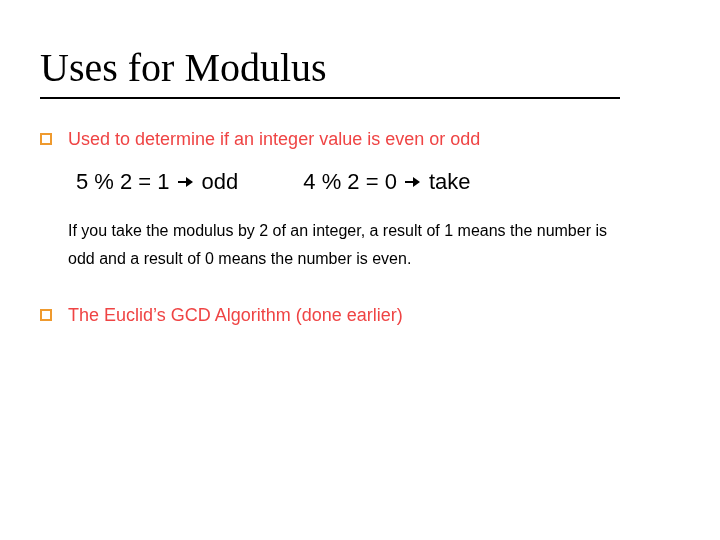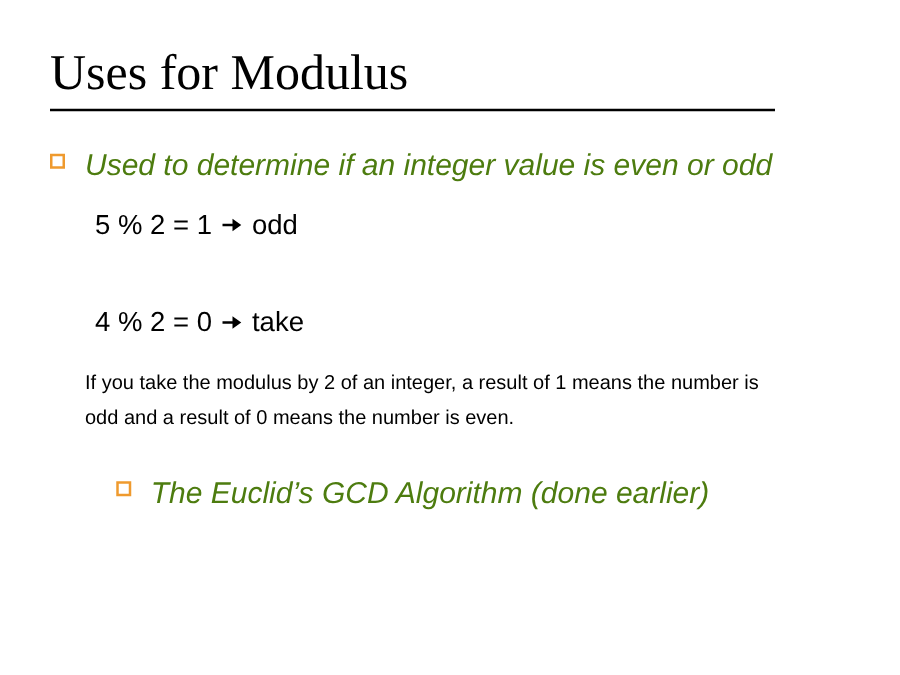--- a/index.html
+++ b/index.html
@@ -1,20 +1,20 @@
 <!DOCTYPE html>
 <html><head>
 <meta charset="utf-8">
 <style>
   * { margin: 0; padding: 0; box-sizing: border-box; }
   html, body { width: 720px; height: 540px; background: #fff; font-family: Arial, Helvetica, sans-serif; }
   .slide {
     width: 660px;
     height: 540px;
-    padding: 34px 40px 30px 40px;
+    padding: 44px 40px 30px 40px;
     position: relative;
     color: #000;
   }
   .title {
     font-family: "Times New Roman", Times, serif;
     font-size: 40px;
     font-weight: 400;
     margin-bottom: 6px;
     color: #000;
   }
@@ -30,33 +30,31 @@
   }
   .bullet-icon {
     width: 12px;
     height: 12px;
     border: 2px solid #ef9a2e;
     margin-top: 6px;
     margin-right: 16px;
     flex-shrink: 0;
   }
   .bullet-text {
-    font-size: 24px;
+    font-size: 18px;
     line-height: 1.35;
-    color: #4d7c0f;
-    font-style: italic;
+    color: #ef4444;
   }
   .examples {
     margin-left: 36px;
     margin-top: 18px;
     margin-bottom: 22px;
     font-size: 22px;
     display: flex;
-    gap: 52px;
-    flex-direction: column;
+    gap: 65px;
   }
   .example {
     display: flex;
     align-items: center;
     gap: 8px;
   }
   .arrow {
     display: inline-block;
     width: 16px;
     height: 14px;
@@ -83,21 +81,20 @@
     border-bottom: 5px solid transparent;
   }
   .explain {
     margin-left: 28px;
     font-size: 16px;
     line-height: 1.75;
     margin-bottom: 30px;
   }
   .second-bullet {
     margin-top: 8px;
-    justify-content: center;
   }
 </style>
 </head>
 <body>
 
 <div class="slide">
 
   <h1 class="title">Uses for Modulus</h1>
   <hr class="title-rule">
 

